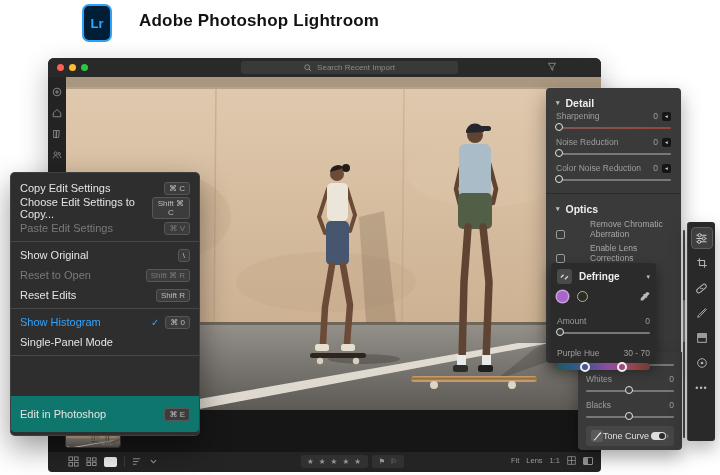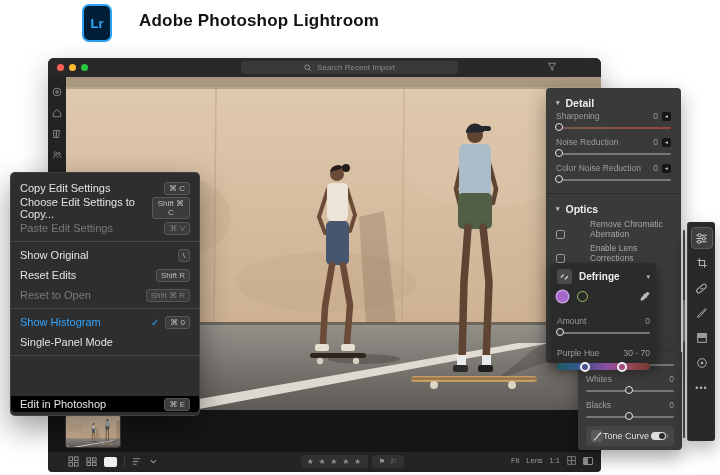--- a/index.html
+++ b/index.html
@@ -46,21 +46,21 @@
   
   .ctx{ position:absolute; left:10px; top:172px; width:190px; background:#2e2e2f; border:1px solid rgba(255,255,255,.09);
     border-radius:5px; box-shadow:0 12px 30px rgba(0,0,0,.4); z-index:10; padding:5px 0 3px; }
   .ctx-row{ height:20px; display:flex; align-items:center; justify-content:space-between; padding:0 9px; font-size:11px; color:#e4e4e4; }
   .ctx-row .rgt{ display:flex; align-items:center; gap:6px; }
   .kbd{ font-size:8px; background:#3c3c3d; border:1px solid #575757; border-radius:3px; padding:1px 4px; color:#bdbdbd; min-width:8px; text-align:center; }
   .ctx-row.disabled, .ctx-row.disabled .kbd{ color:#7a7a7a; }
   .ctx-row.active{ color:#30a5ff; }
   .check{ color:#30a5ff; font-size:10px; }
   .ctx-sep{ height:1px; background:#474748; margin:3px 0; }
-  .ctx-row.highlight{ height:16px; background:#000000; border-radius:0 0 4px 4px;margin-top:40px; }
+  .ctx-row.highlight{ height:36px; background:#0f766e; border-radius:0 0 4px 4px;margin-top:40px; }
 
   
   .panel-main{ position:absolute; left:546px; top:88px; width:135px; height:275px; background:#3a3a3b;
     border-radius:4px; box-shadow:0 8px 20px rgba(0,0,0,.35); z-index:5; padding:9px 10px; }
   .phead{ display:flex; align-items:center; gap:6px; font-size:10.5px; font-weight:700; color:#ececec; }
   .chev{ font-size:7px; color:#bdbdbd; }
   .lv{ display:flex; justify-content:space-between; align-items:center; font-size:8.5px; color:#9e9e9e; }
   .lv .rv{ display:flex; align-items:center; gap:4px; }
   .chip{ width:9px; height:9px; background:#161616; border-radius:2px; font-size:5.5px; color:#d0d0d0;
     line-height:9px; text-align:center; }
@@ -301,30 +301,30 @@
           <span class="kbd">⌘ V</span>
         </span>
     </div>
     <div class="ctx-sep"></div>
     <div class="ctx-row">
       <span>Show Original</span>
       <span class="rgt">
           <span class="kbd">\</span>
         </span>
     </div>
+    <div class="ctx-row disabled">
+      <span>Reset to Open</span>
+      <span class="rgt">
+          <span class="kbd">Shift ⌘ R</span>
+        </span>
+    </div>
     <div class="ctx-row">
       <span>Reset Edits</span>
       <span class="rgt">
           <span class="kbd">Shift R</span>
-        </span>
-    </div>
-    <div class="ctx-row disabled">
-      <span>Reset to Open</span>
-      <span class="rgt">
-          <span class="kbd">Shift ⌘ R</span>
         </span>
     </div>
     <div class="ctx-sep"></div>
     <div class="ctx-row active">
       <span>Show Histogram</span>
       <span class="rgt">
           <span class="check">✓</span>
           <span class="kbd">⌘ 0</span>
         </span>
     </div>

